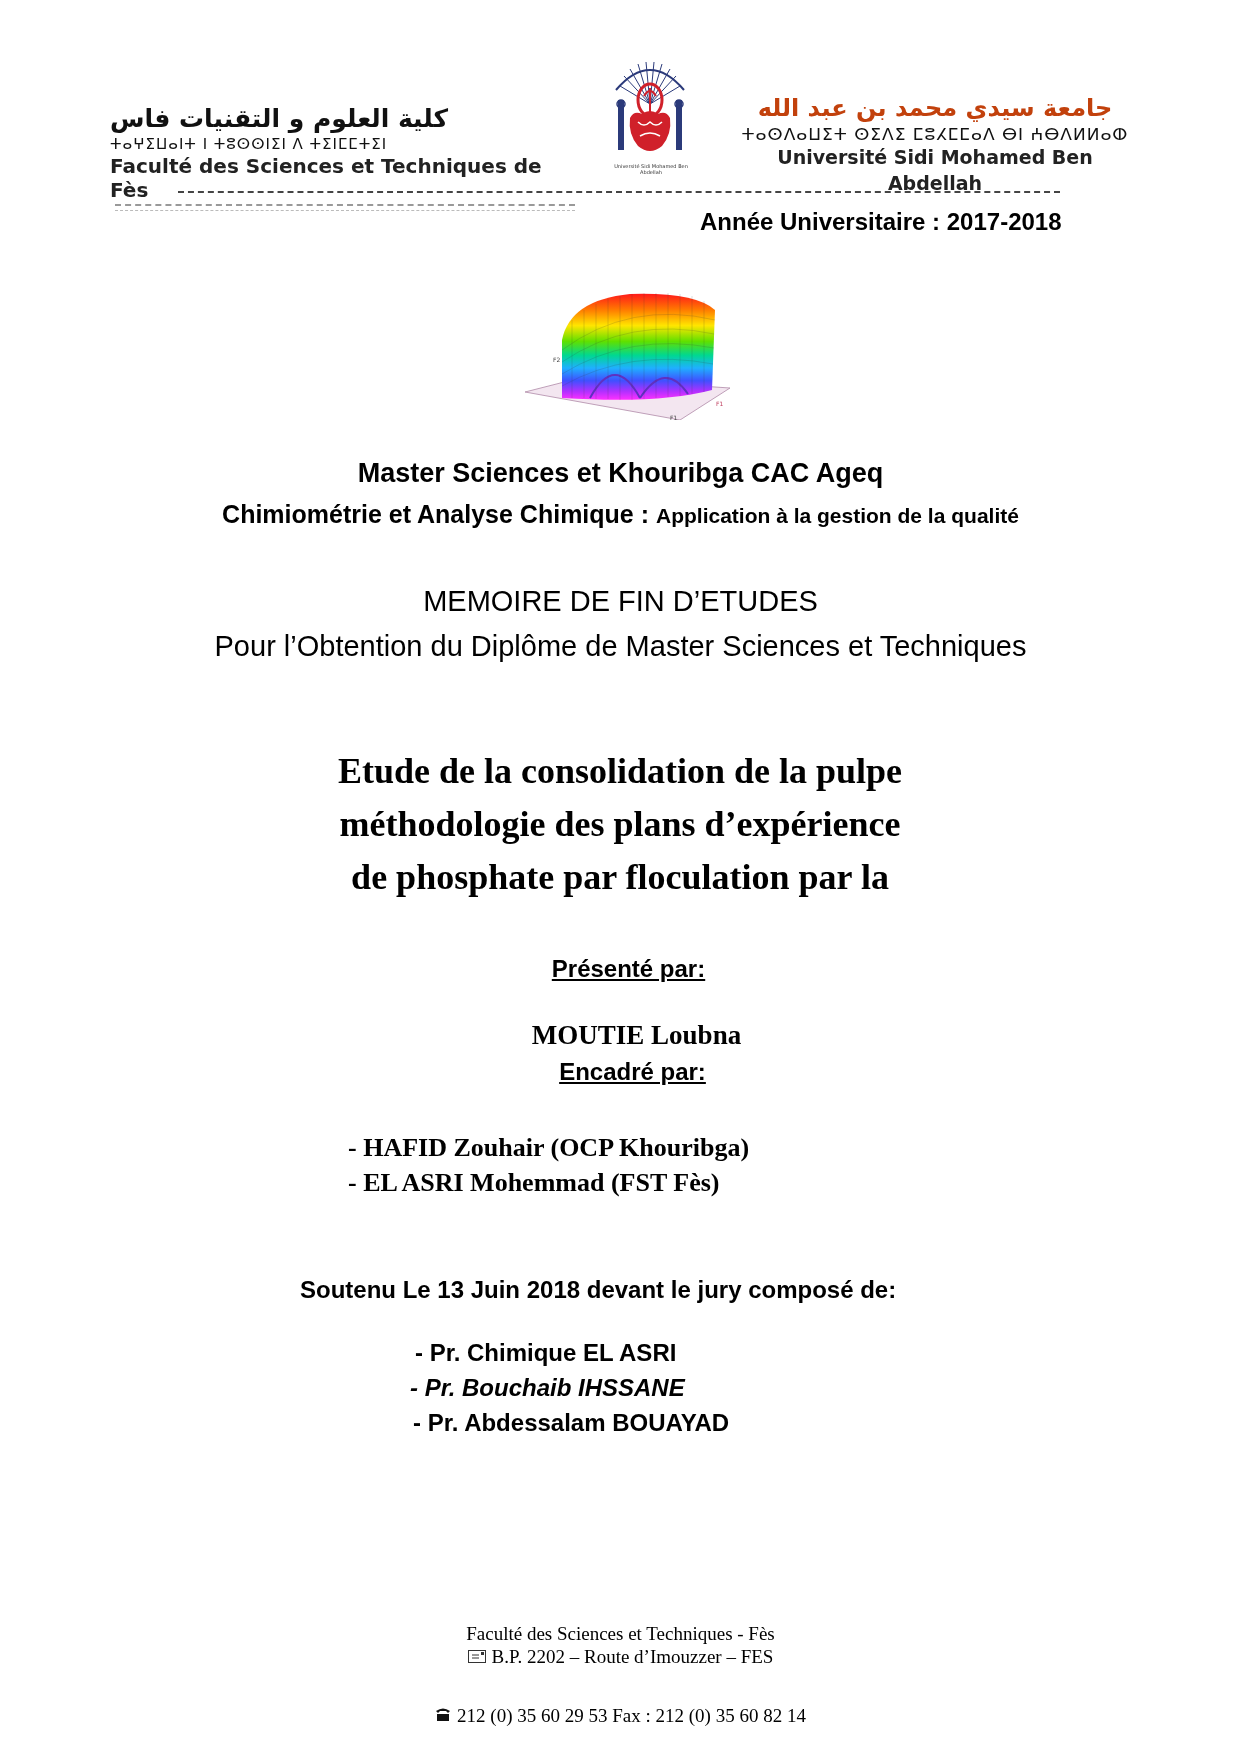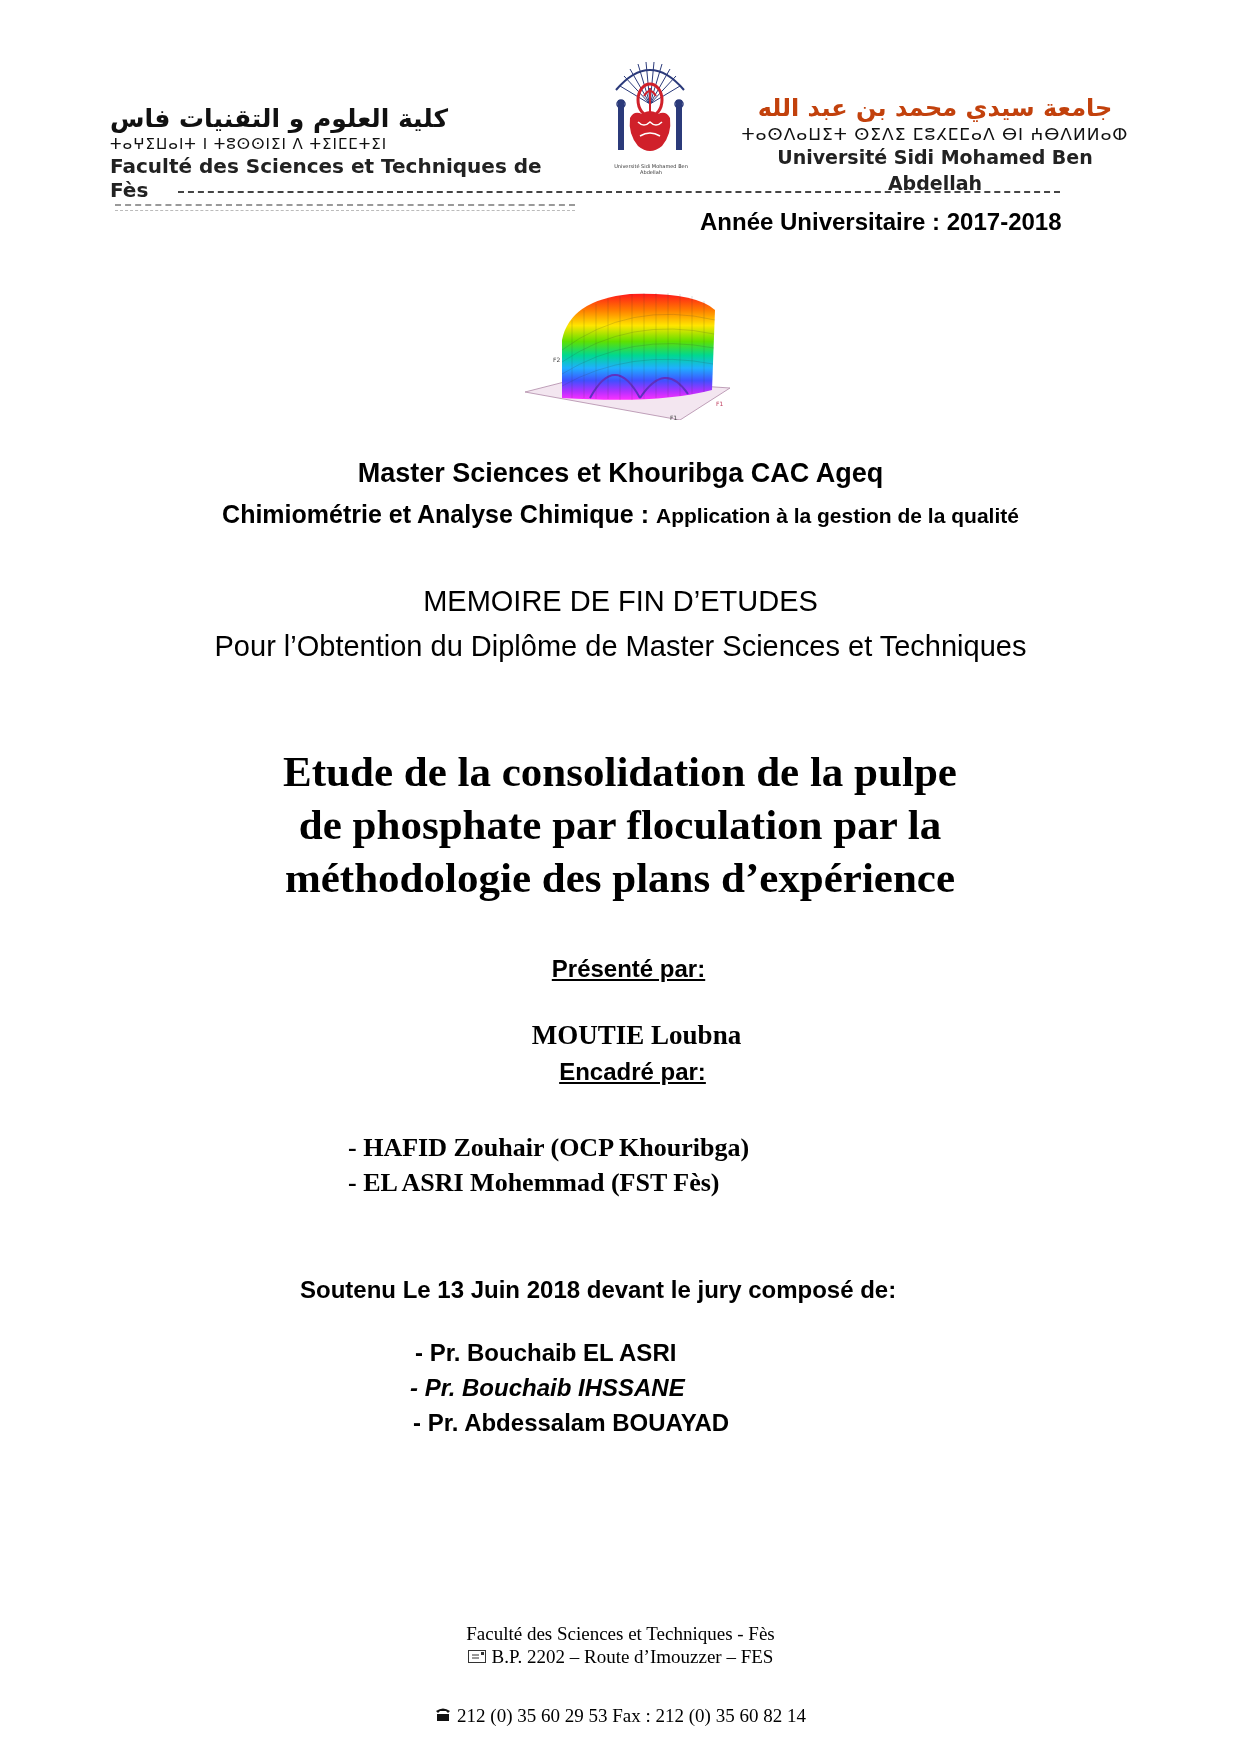--- a/index.html
+++ b/index.html
@@ -29,21 +29,21 @@
 
   .plot { left: 520px; top: 280px; width: 220px; height: 140px; }
 
   .c { left: 0; width: 1241px; text-align: center; }
   .master1 { top: 458px; font-size: 27px; font-weight: bold; }
   .master2 { top: 500px; font-size: 25px; font-weight: bold; }
   .master2 .small { font-size: 21px; }
   .memoire { top: 585px; font-size: 29px; }
   .obtention { top: 630px; font-size: 29px; }
 
-  .title { left: 160px; top: 745px; width: 920px; text-align: center; font-family: "Liberation Serif", serif; font-weight: bold; font-size: 43px; line-height: 53px; }
+  .title { left: 160px; top: 745px; width: 920px; text-align: center; font-family: "Liberation Serif", serif; font-weight: bold; font-size: 36px; line-height: 53px; }
 
   .presente { top: 955px; font-size: 24px; font-weight: bold; text-decoration: underline; }
   .author { top: 1020px; font-size: 27px; font-weight: bold; }
   .encadre { top: 1058px; font-size: 24px; font-weight: bold; text-decoration: underline; }
   .sup { left: 348px; font-family: "Liberation Serif", serif; font-weight: bold; font-size: 26px; }
   .sup1 { top: 1133px; }
   .sup2 { top: 1168px; }
 
   .soutenu { left: 300px; top: 1276px; width: 700px; font-size: 24px; font-weight: bold; }
   .jury { font-size: 24px; font-weight: bold; }
@@ -157,33 +157,33 @@
 <div class="abs c sans master2">
   <span>Chimiométrie et Analyse Chimique :</span>
   <span class="small">Application à la gestion de la qualité</span>
 </div>
 
 <div class="abs c sans memoire">MEMOIRE DE FIN D’ETUDES</div>
 <div class="abs c sans obtention">Pour l’Obtention du Diplôme de Master Sciences et Techniques</div>
 
 <div class="abs title">
   <div>Etude de la consolidation de la pulpe</div>
+  <div>méthodologie des plans d’expérience</div>
   <div>de phosphate par floculation par la</div>
-  <div>méthodologie des plans d’expérience</div>
 </div>
 
 <div class="abs c sans presente" style="left:8px;">Présenté par:</div>
 <div class="abs c serif author" style="left:16px;">MOUTIE Loubna</div>
 
 <div class="abs c sans encadre" style="left:12px;">Encadré par:</div>
 <div class="abs sup sup1">- HAFID Zouhair (OCP Khouribga)</div>
 <div class="abs sup sup2">- EL ASRI Mohemmad (FST Fès)</div>
 
 <div class="abs sans soutenu">Soutenu Le 13 Juin 2018  devant le jury composé de:</div>
-<div class="abs sans jury j1">-  Pr. Bouchaib EL ASRI</div>
+<div class="abs sans jury j1">-  Pr. Chimique EL ASRI</div>
 <div class="abs sans jury j2">- Pr. Bouchaib IHSSANE</div>
 <div class="abs sans jury j3">- Pr. Abdessalam BOUAYAD</div>
 
 <div class="abs foot f1">Faculté des Sciences et Techniques -  Fès</div>
 <div class="abs foot f2">
   <span class="ico">
     <svg width="18" height="13" viewBox="0 0 18 13">
         <rect x="0.5" y="0.5" width="17" height="12" fill="none" stroke="#333"></rect>
         <line x1="4" y1="5" x2="11" y2="5" stroke="#333"></line>
         <line x1="4" y1="8" x2="11" y2="8" stroke="#333"></line>

